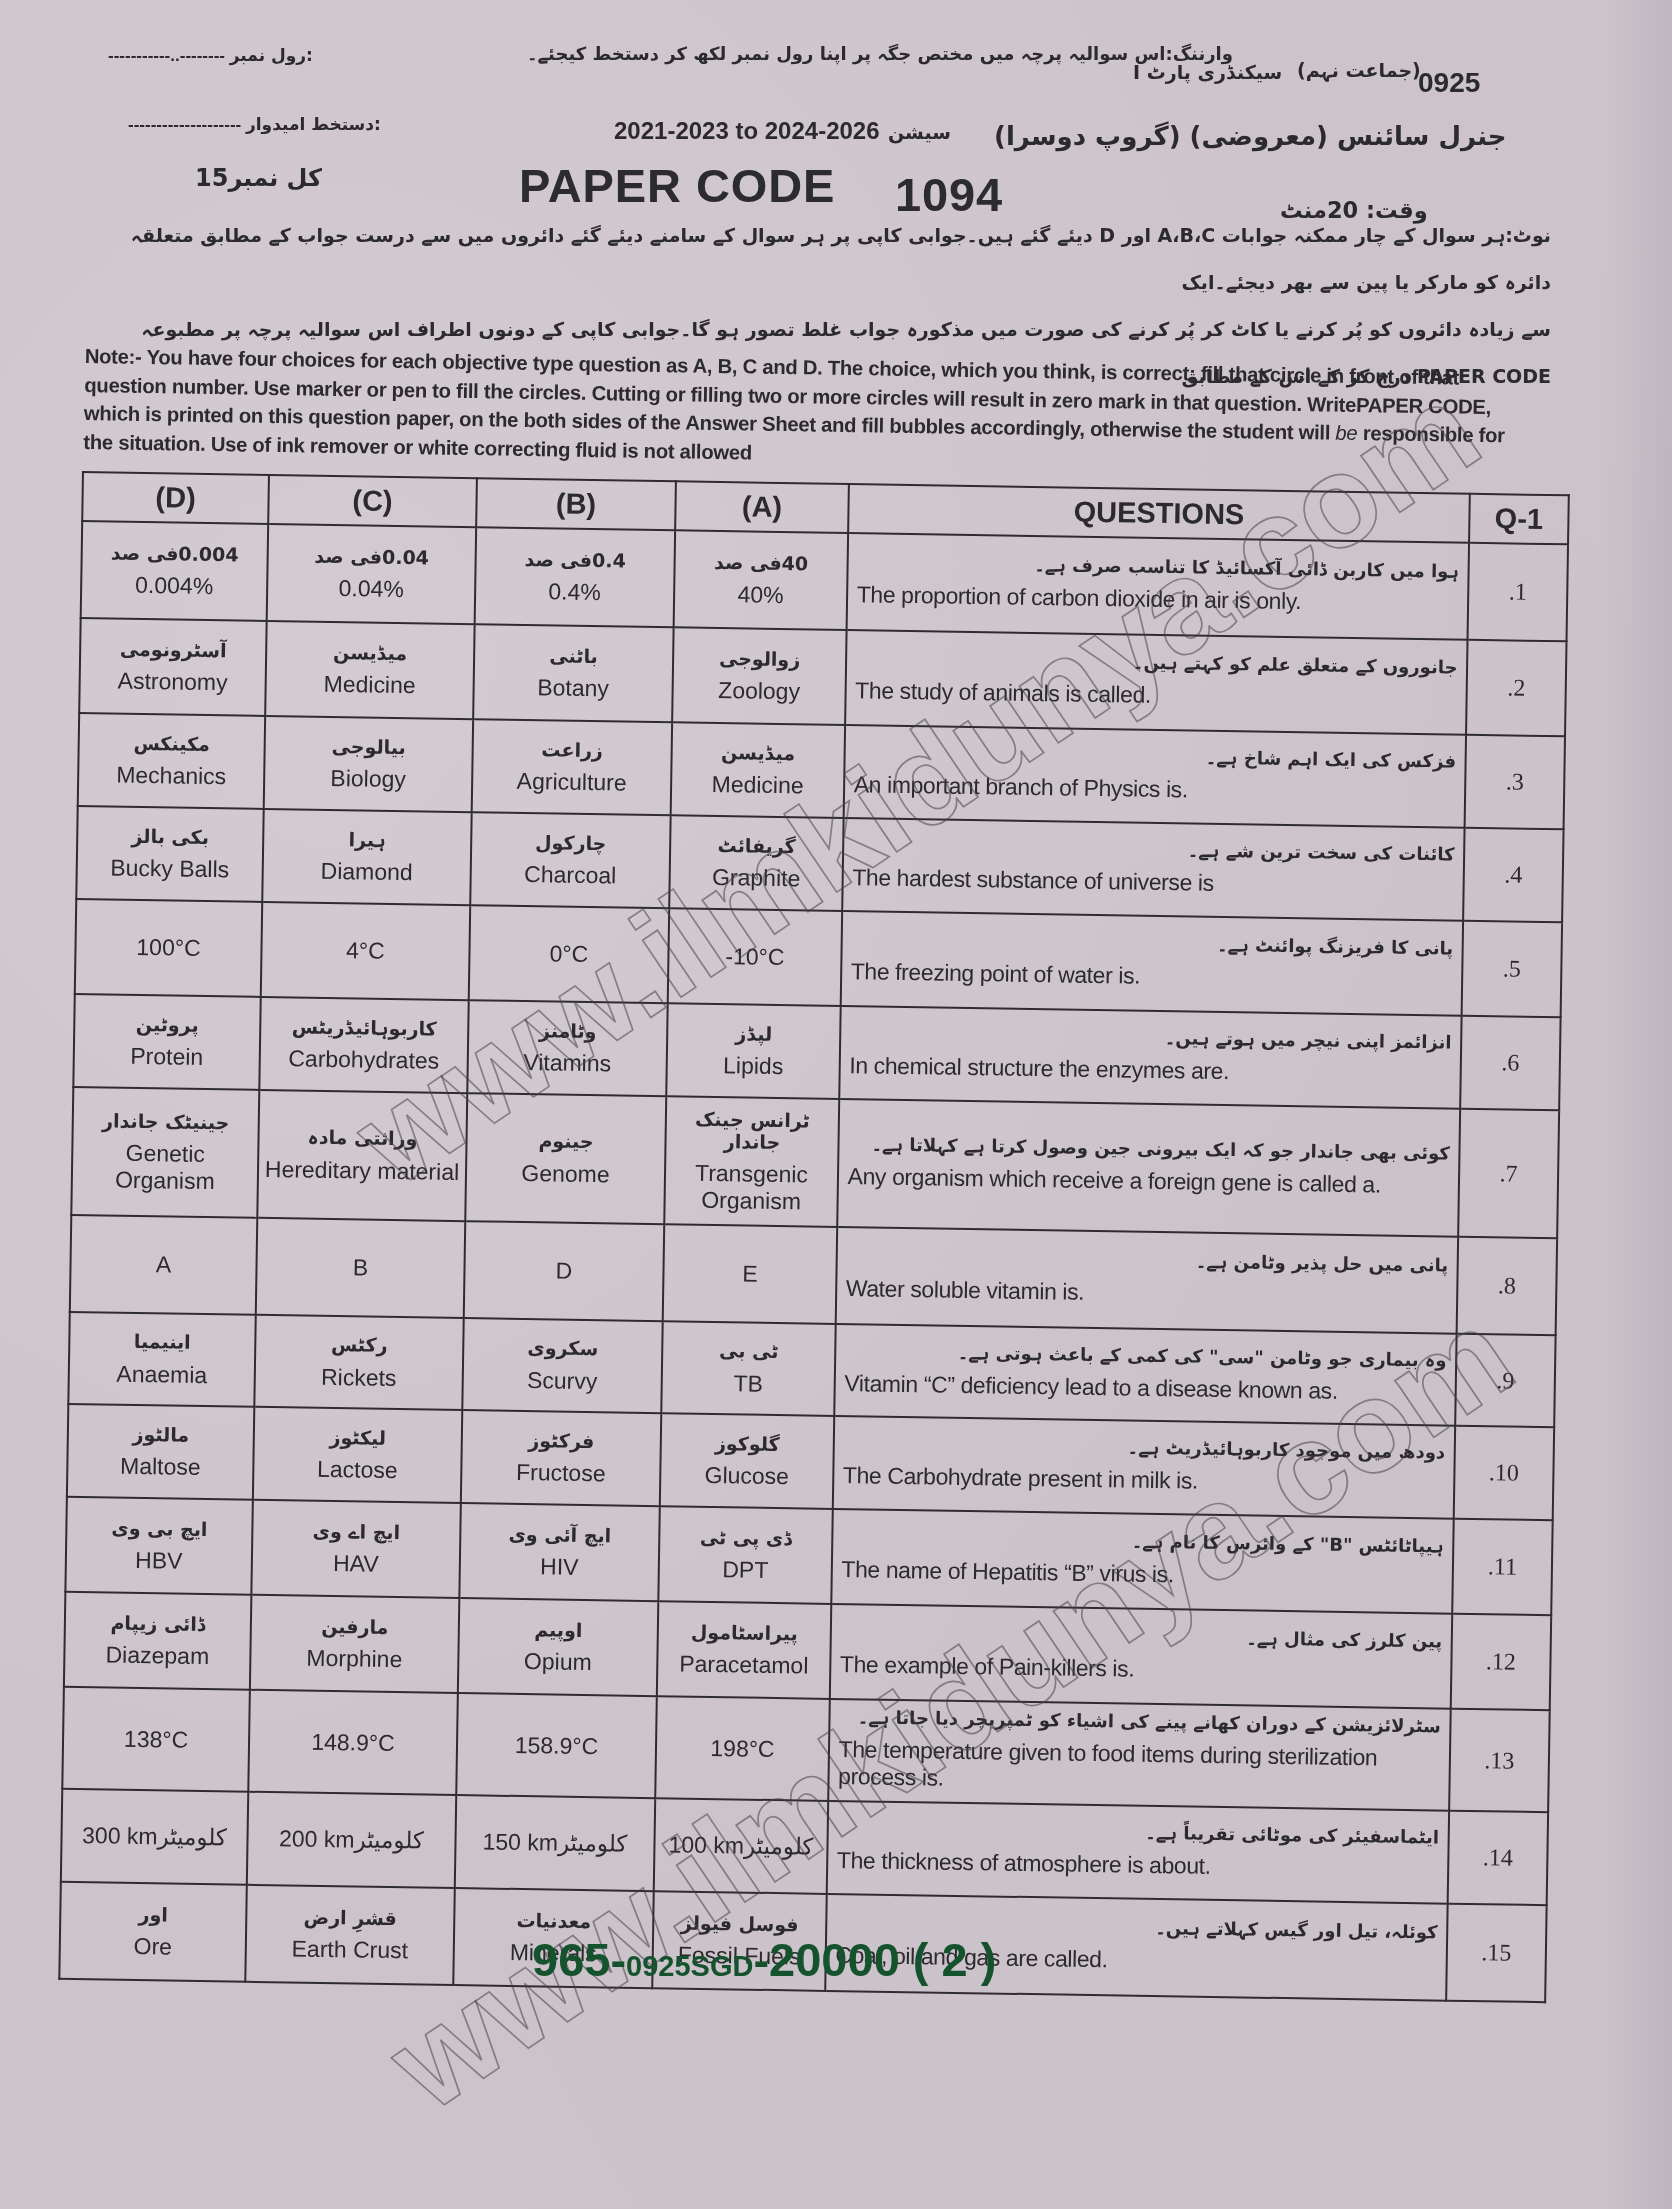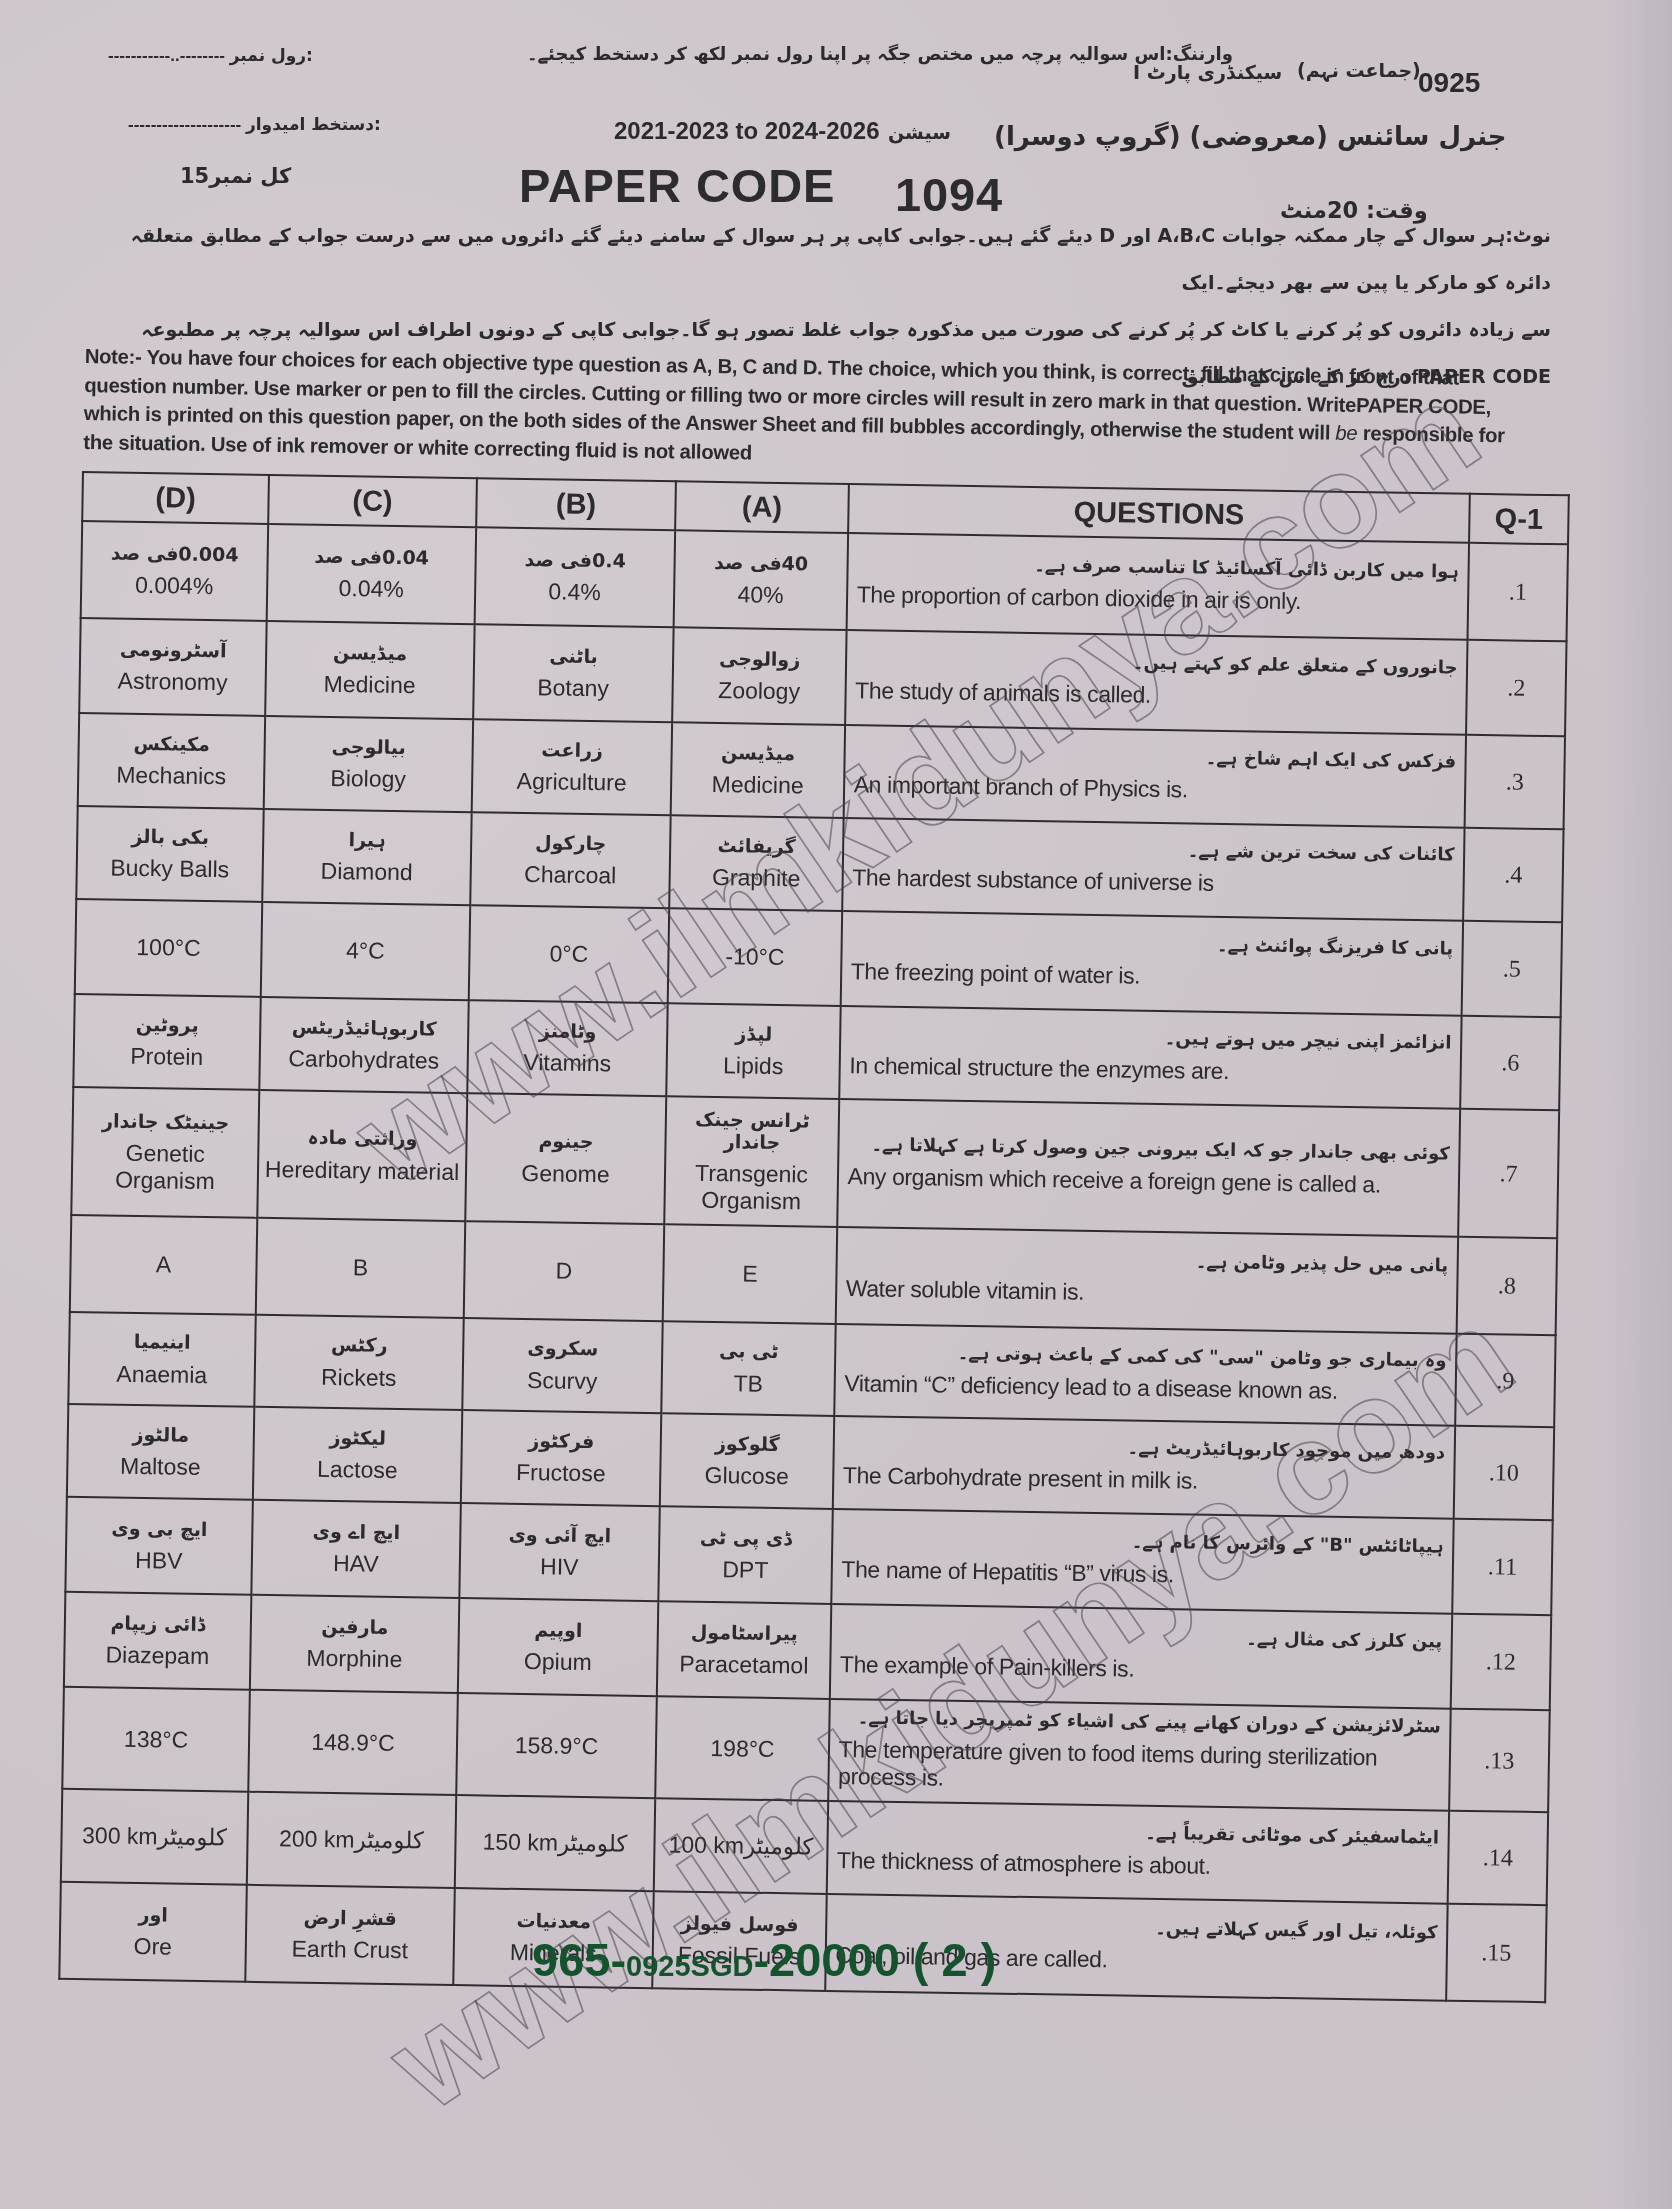--- a/index.html
+++ b/index.html
@@ -67,21 +67,21 @@
 <div class="rshadow"></div>
 
 <div class="abs hdr-line" style="left:108px; top:45px;">
   <span class="dash">-----------..--------</span>
   <span class="urdu">رول نمبر:</span>
 </div>
 <div class="abs hdr-line" style="left:128px; top:114px;">
   <span class="dash">--------------------</span>
   <span class="urdu">دستخط امیدوار:</span>
 </div>
-<div class="abs urdu" style="left:180px; top:164px; font-size:21px;">کل نمبر15</div>
+<div class="abs urdu" style="left:195px; top:164px; font-size:24px;">کل نمبر15</div>
 
 <div class="abs urdu" style="left:527px; top:43px; font-size:18px;">وارننگ:اس سوالیہ پرچہ میں مختص جگہ پر اپنا رول نمبر لکھ کر دستخط کیجئے۔</div>
 <div class="abs urdu" style="left:1133px; top:61px; font-size:19px;">سیکنڈری پارٹ I</div>
 <div class="abs urdu" style="left:1297px; top:59px; font-size:19px;">(جماعت نہم)</div>
 <div class="abs code0925" style="left:1418px; top:67px;">0925</div>
 
 <div class="abs session" style="left:614px; top:117px;">2021-2023 to 2024-2026</div>
 <div class="abs urdu" style="left:856px; top:121px; font-size:19px;margin-left:32px;">سیشن</div>
 <div class="abs urdu" style="left:994px; top:121px; font-size:26px;">جنرل سائنس (معروضی) (گروپ دوسرا)</div>
 

